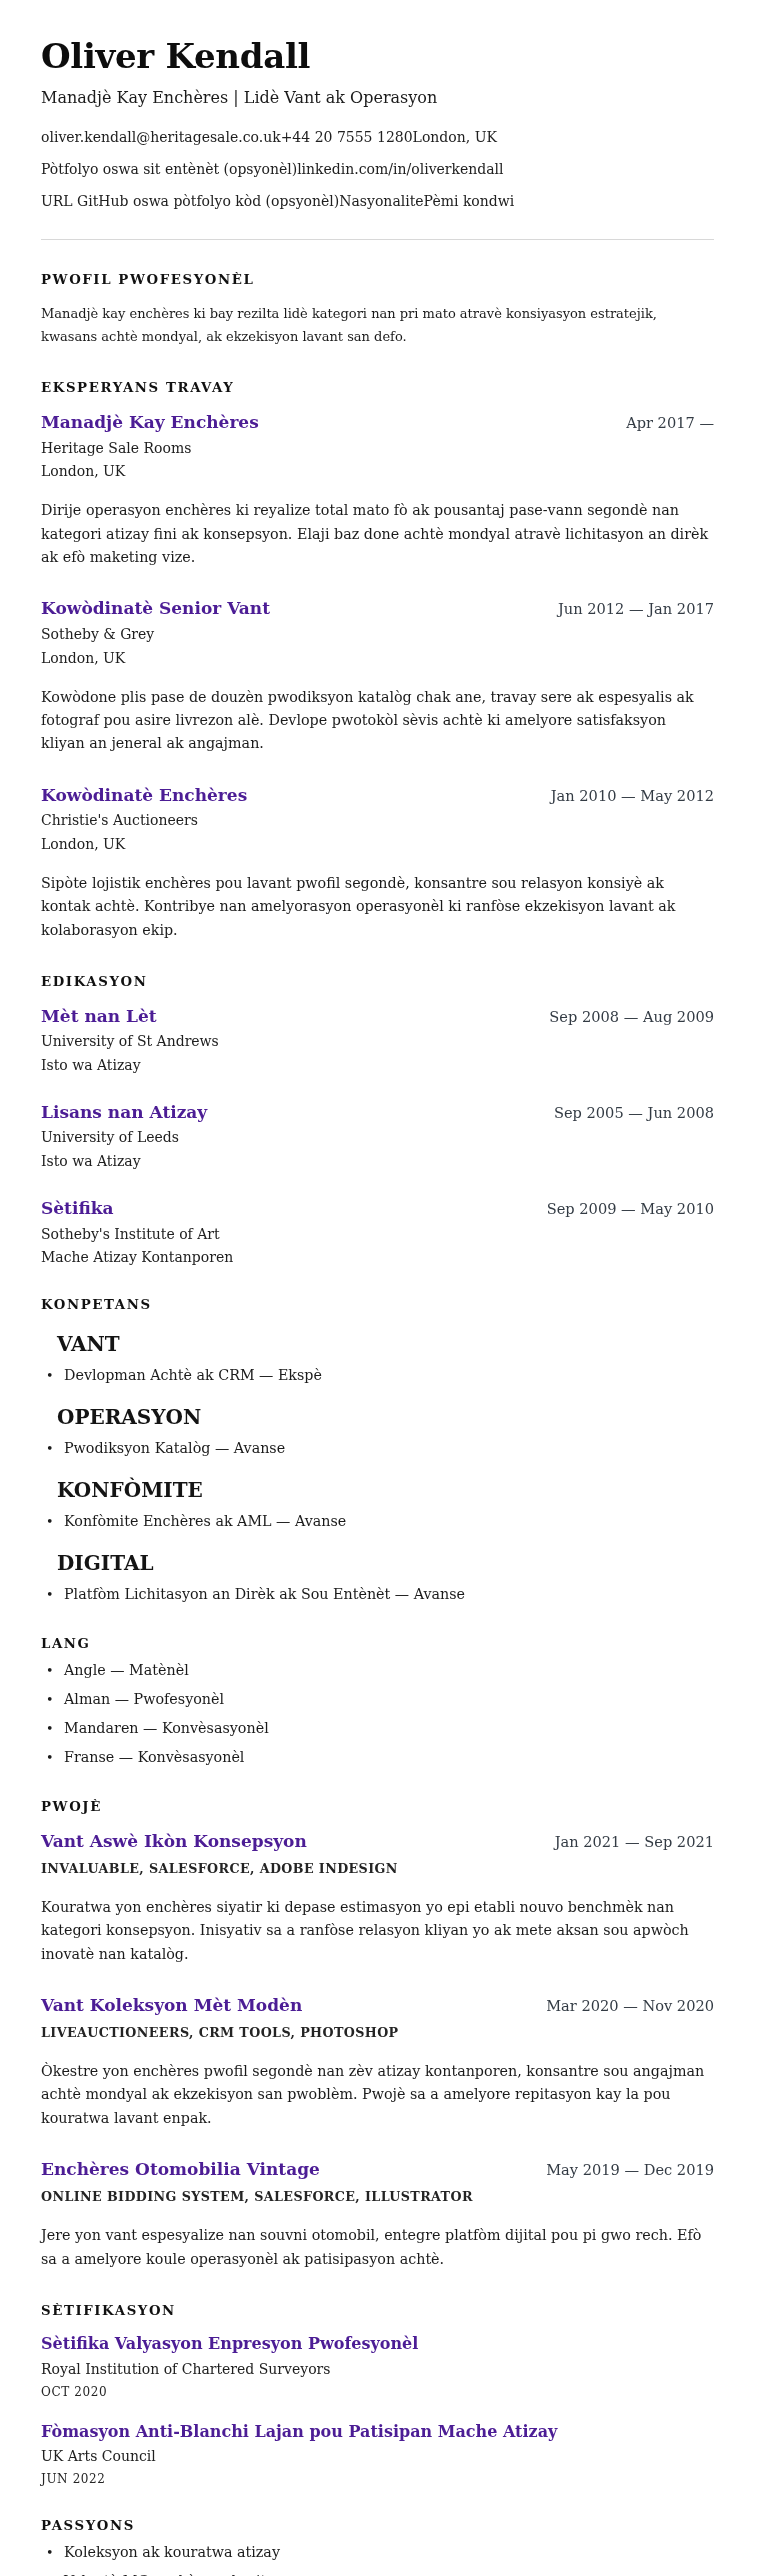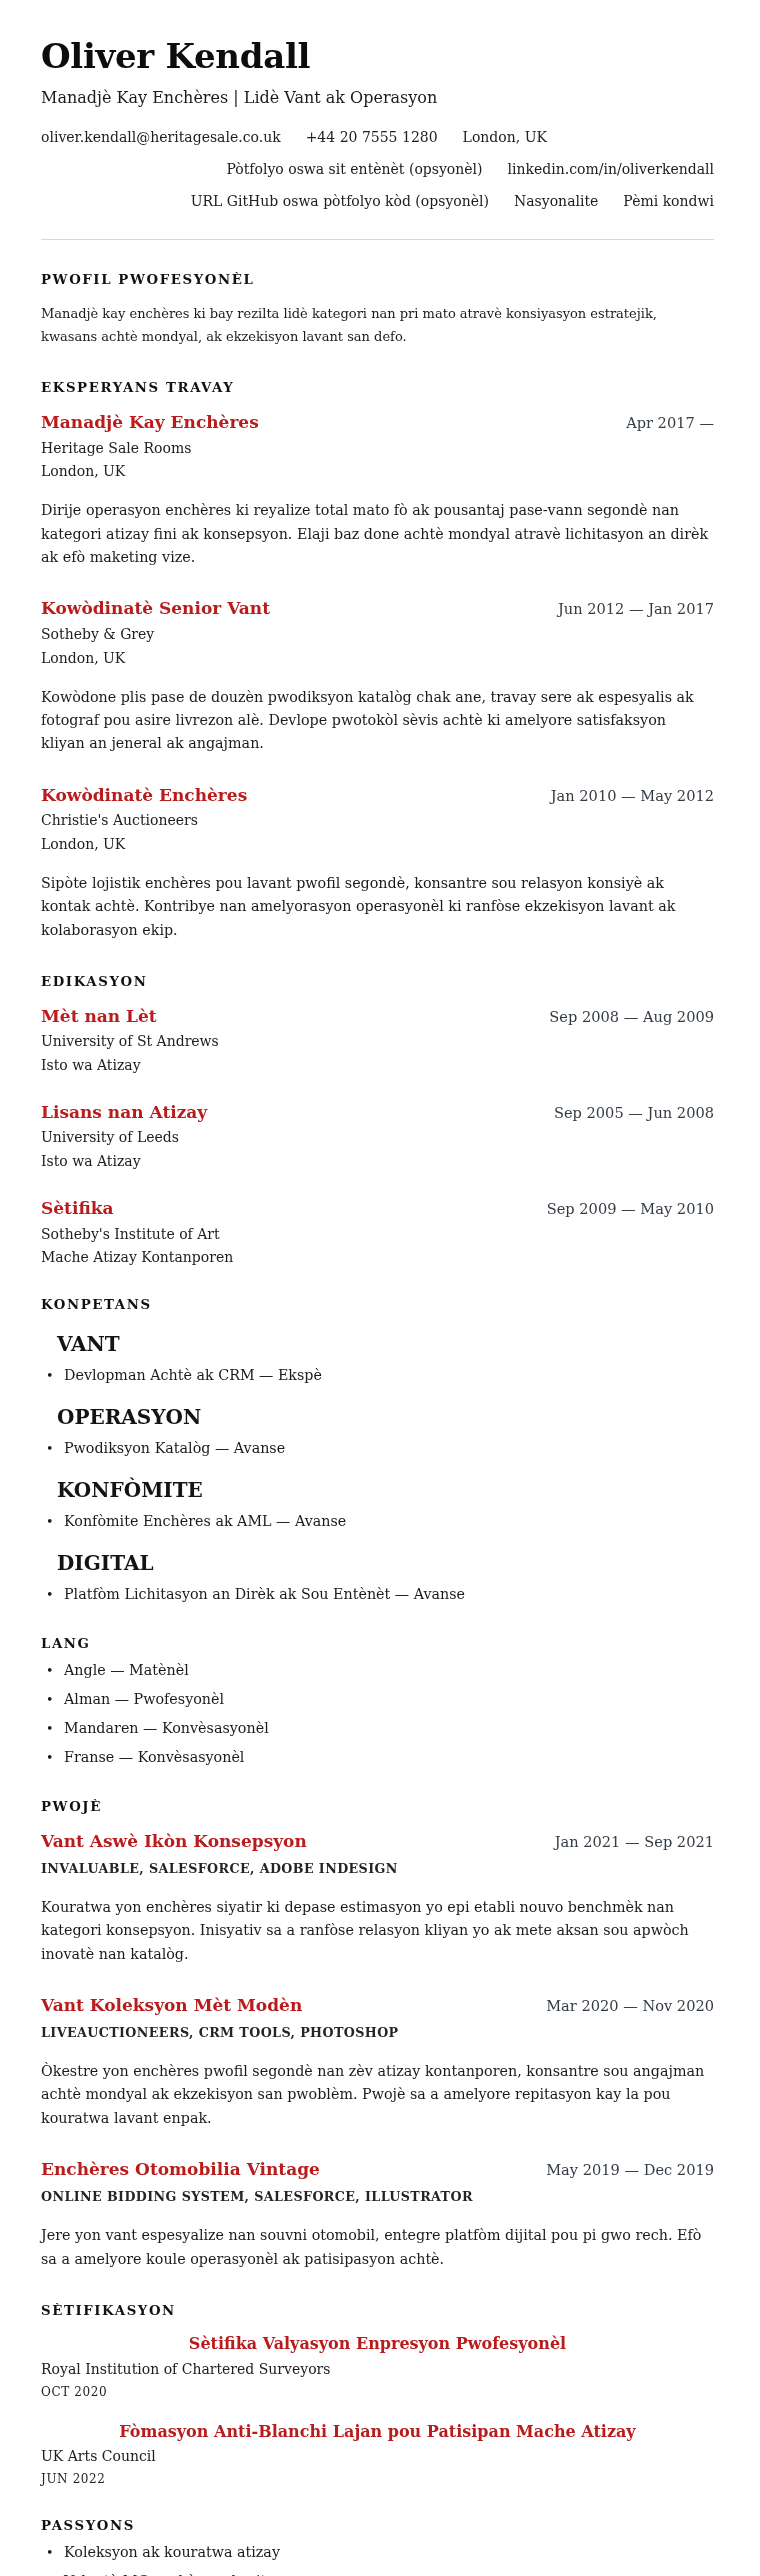--- a/index.html
+++ b/index.html
@@ -4,32 +4,32 @@
 <style>
   html,body { margin:0; padding:0; background:#ffffff; }
   .page {
     width:760px; height:2576px; box-sizing:border-box;
     padding:37px 46px 0 41px; overflow:hidden; background:#ffffff;
     font-family:"DejaVu Serif","Liberation Serif",serif; color:#1b1b1b;
   }
   
   .name { font-size:34px; font-weight:700; color:#0d0d0d; margin:0; line-height:1.12; letter-spacing:-0.3px; }
   .subtitle { font-size:16px; margin:12.7px 0 0 0; color:#1b1b1b; }
-  .contact-row { display:flex; gap:25px; font-size:14px; line-height:19px; color:#202020; flex-wrap:nowrap; }
+  .contact-row { display:flex; font-size:14px; line-height:19px; color:#202020; flex-wrap:nowrap; }
   .contact-row.first { margin-top:21.5px; }
-  .contact-row + .contact-row { margin-top:12.7px;justify-content:flex-end; }
+  .contact-row + .contact-row { margin-top:12.7px; }
   hr.rule { border:none; border-top:0.6px solid #d8d8d8; margin:28px 0 0 0; }
   
   .section-title { font-size:13.3px; font-weight:700; letter-spacing:1.6px; margin:32px 0 0 0; color:#111111; }
   .summary { font-size:13px; line-height:23.4px; margin:15px 0 0 0; }
   
   .entry { margin-top:16.5px; }
   .entry + .entry { margin-top:29px; }
   .entry-head { display:flex; justify-content:space-between; align-items:baseline; }
-  .entry-title { font-size:17px; font-weight:700; margin:0; color:#b91c1c;text-align:center; }
+  .entry-title { font-size:17px; font-weight:700; margin:0; color:#4c1d95; }
   .entry-date { font-size:14.6px; color:#333b44; white-space:nowrap; margin-left:15px; }
   .entry-sub { font-size:14px; margin-top:7.6px; color:#202020; }
   .entry-desc { font-size:14.3px; line-height:23.4px; margin:20px 0 0 0; }
   .entry-tech { font-size:12.7px; letter-spacing:0.4px; margin-top:10px; color:#242424;font-weight:bold; }
   .cert-date { font-size:12px; letter-spacing:0.6px; margin-top:7.6px; color:#242424; }
   
   .group-title { font-size:20px; font-weight:700; margin:20px 0 0 16px; color:#141414; }
   ul.bullets { list-style:none; margin:9px 0 0 0; padding:0; }
   ul.bullets li { font-size:14.3px; line-height:19px; position:relative; padding-left:23px; margin-top:10px; }
   ul.bullets li::before { content:"\2022"; position:absolute; left:5px; top:0; font-size:12.7px; color:#1b1b1b; }

